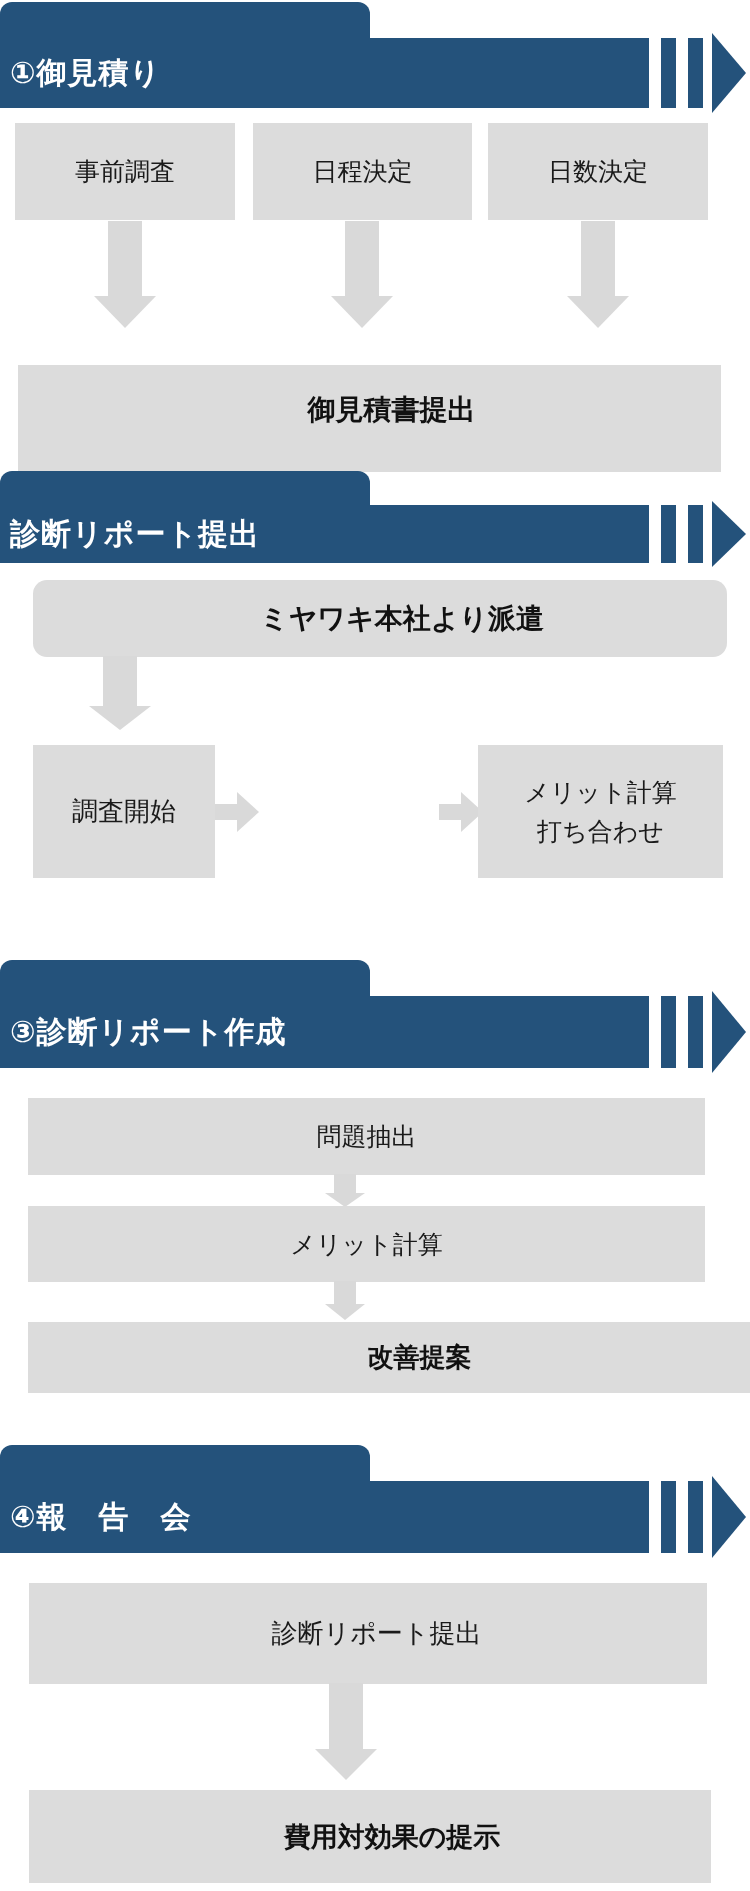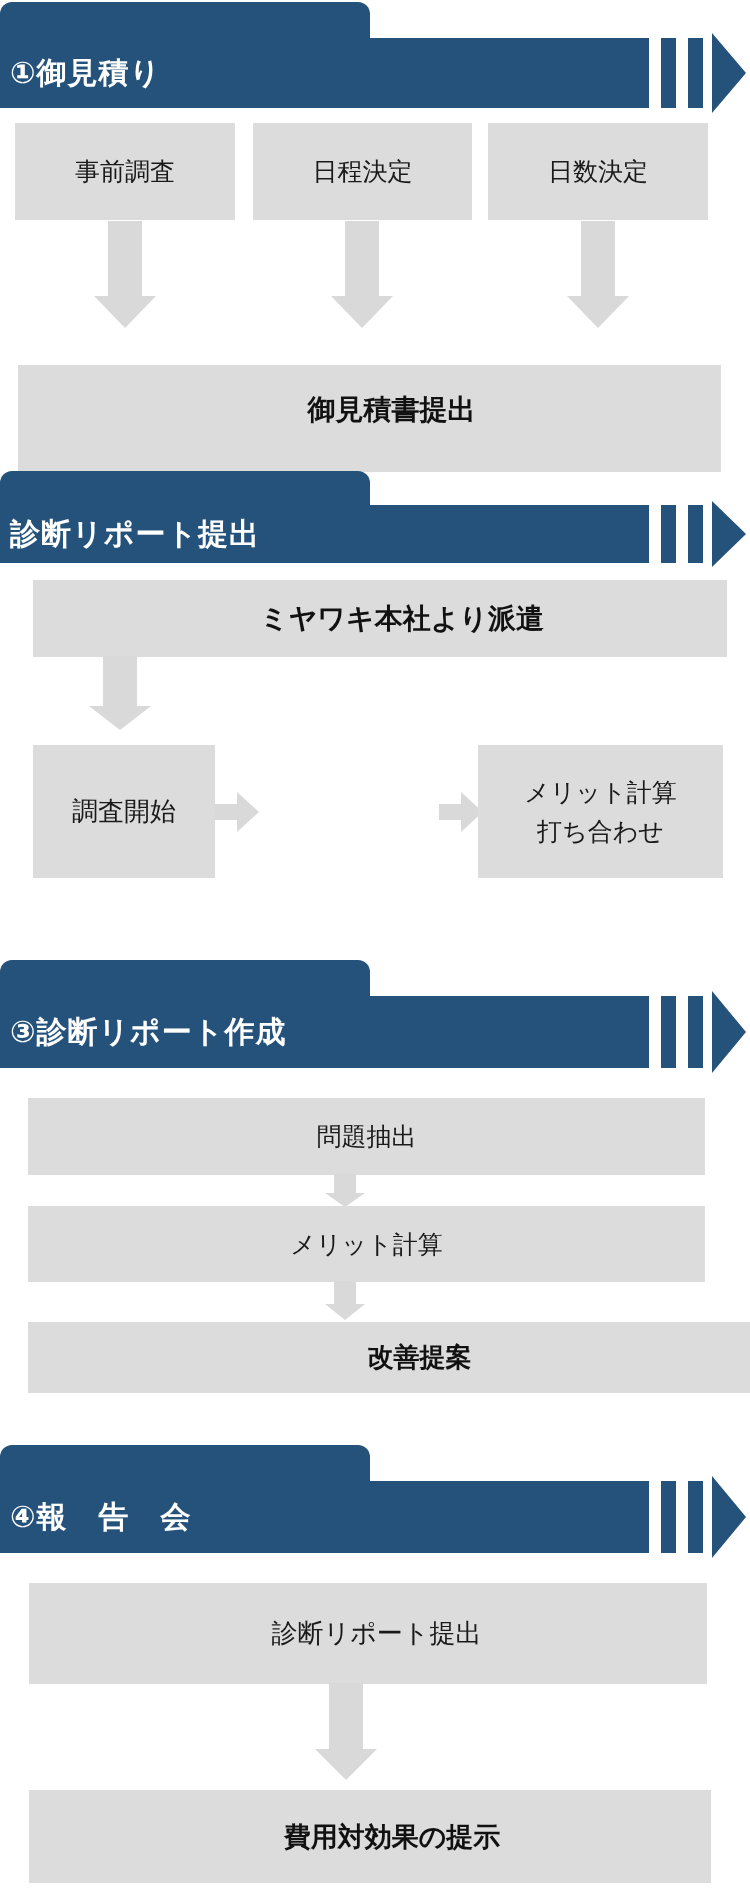--- a/index.html
+++ b/index.html
@@ -68,21 +68,21 @@
   <div>
     <div class="hdr-tab" style="top:471px;"></div>
     <div class="hdr-banner" style="top:505px;height:58px;">
       <span class="hdr-title">診断リポート提出</span>
     </div>
     <div class="hdr-bar" style="left:661px;top:505px;height:58px;"></div>
     <div class="hdr-bar" style="left:688px;top:505px;height:58px;"></div>
     <div class="hdr-tri" style="left:712px;top:501px;border-top:33px solid transparent;border-bottom:33px solid transparent;"></div>
   </div>
 
-  <div class="gbox bold" style="left:33px;top:580px;width:694px;height:77px;font-size:28px;">
+  <div class="gbox bold" style="left:33px;top:580px;width:694px;height:77px;font-size:28px;border-radius:14px;">
     <span>ミヤワキ本社より派遣</span>
   </div>
 
   <div>
     <div class="stem" style="left:103px;top:656px;width:34px;height:52px;"></div>
     <div class="head-down" style="left:89px;top:706px;border-left-width:31px;border-right-width:31px;border-top-width:24px;"></div>
   </div>
 
   <div class="gbox" style="left:33px;top:745px;width:182px;height:133px;font-size:26px;">
     <span>調査開始</span>

